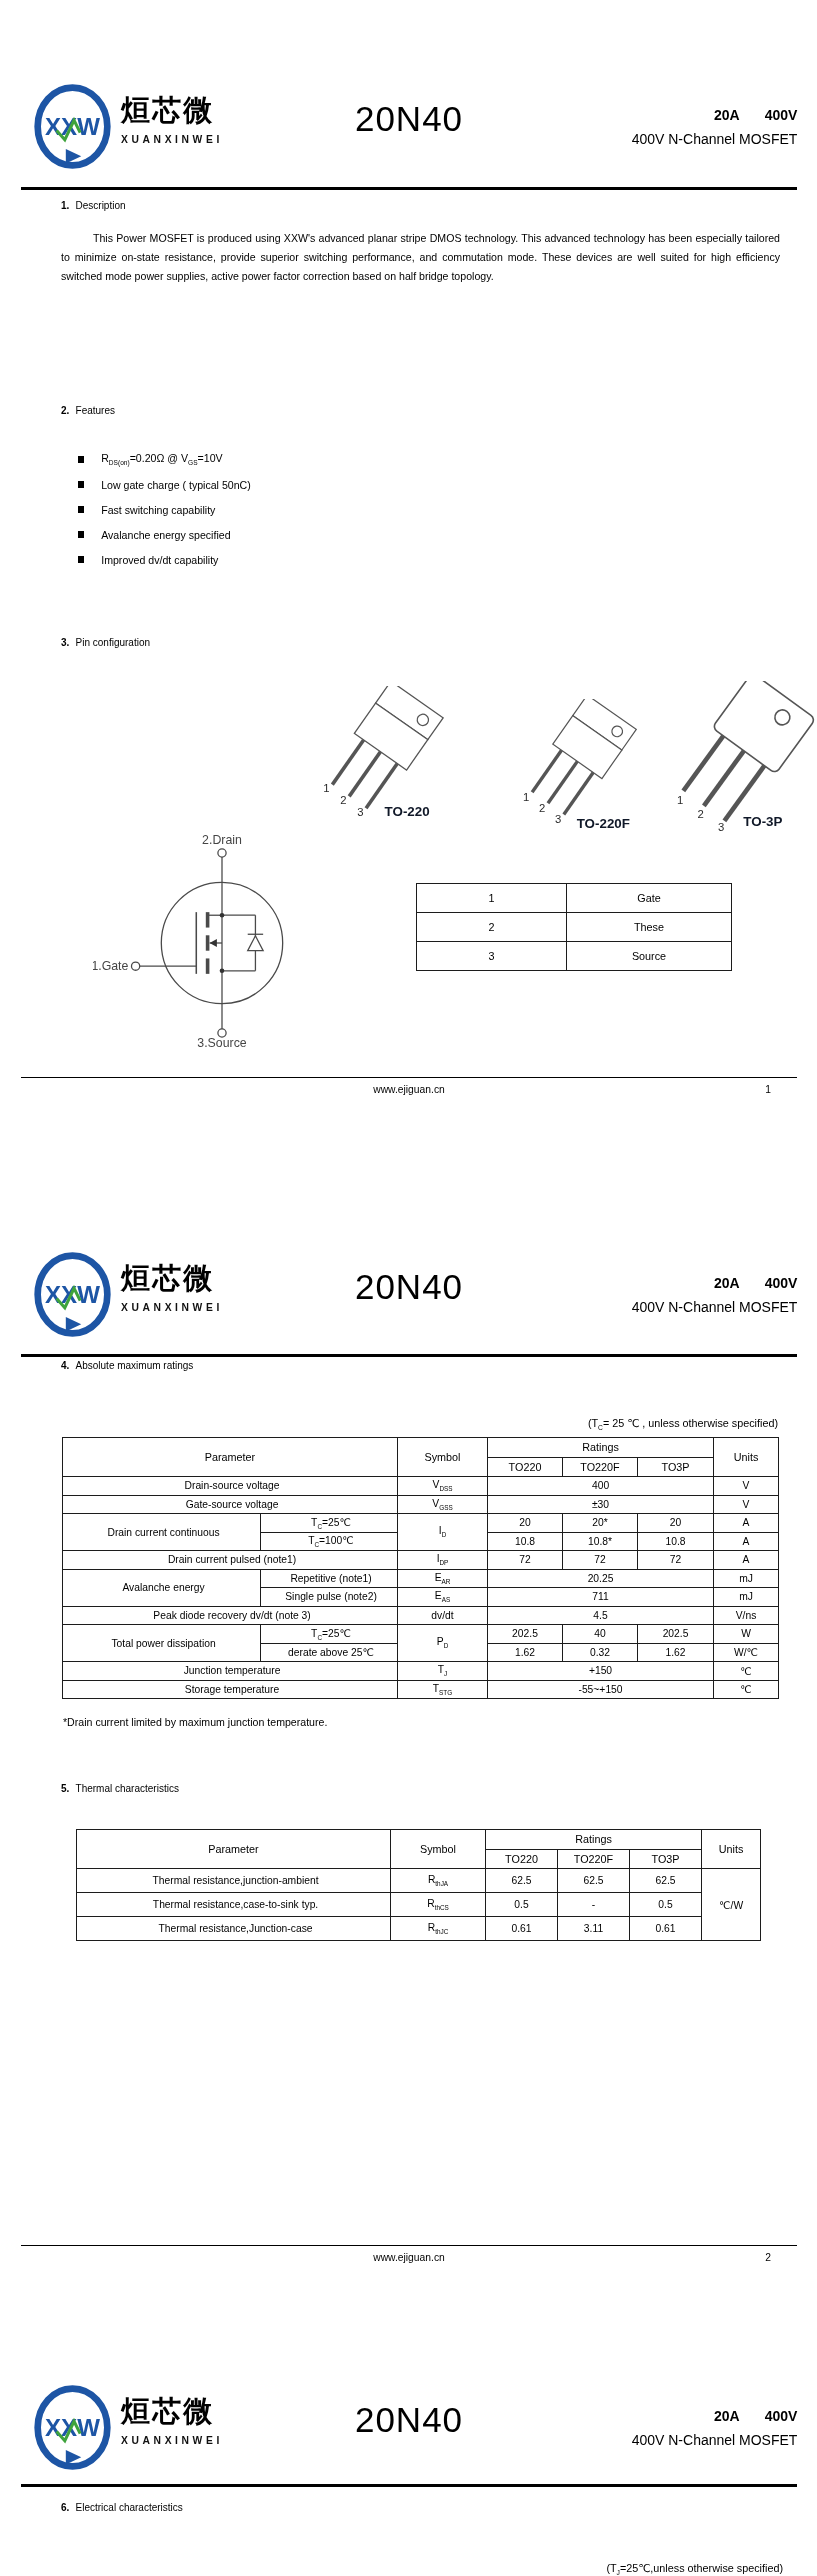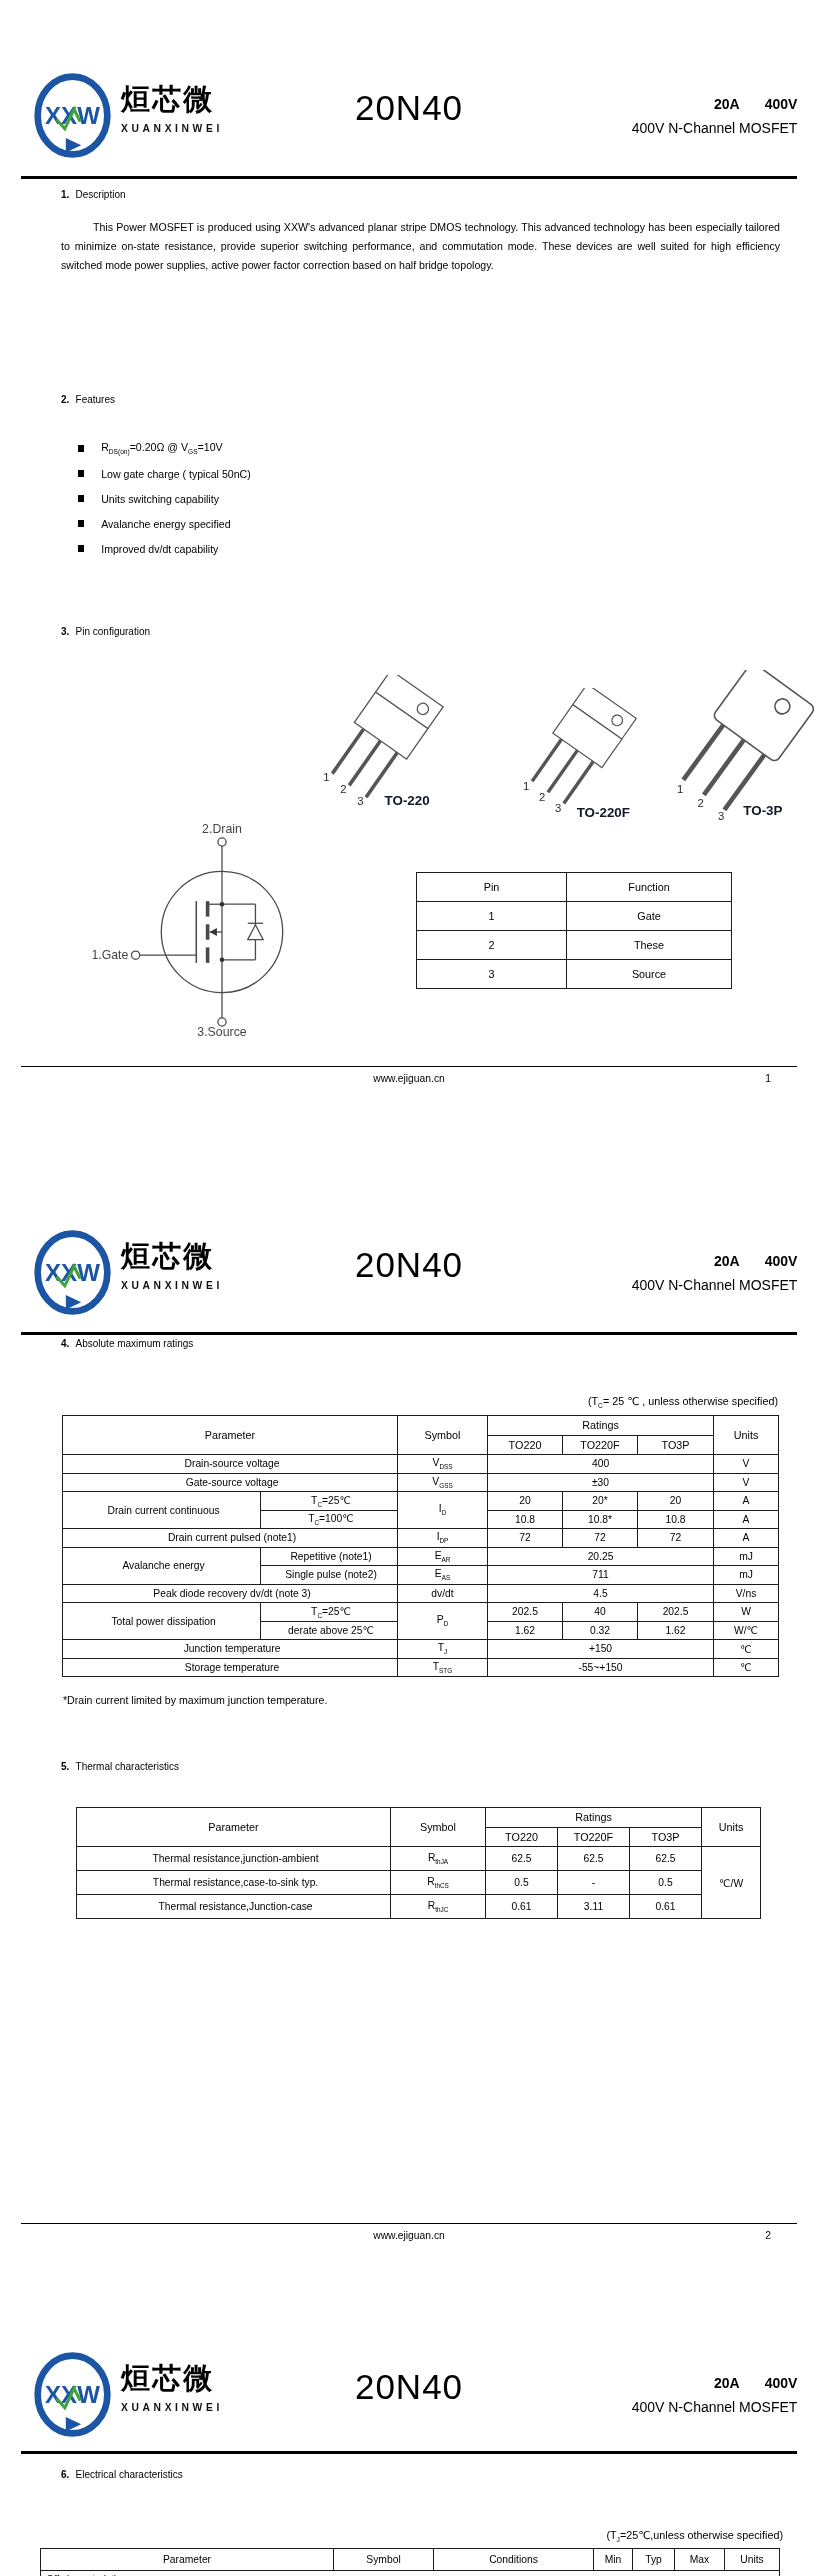--- a/index.html
+++ b/index.html
@@ -1,17 +1,17 @@
 <!DOCTYPE html>
 <html style="font-size:8.2px"><head>
 <meta charset="utf-8">
 <style>
   html,body{margin:0;padding:0;background:#fff;}
   body{width:818px;font-family:"Liberation Sans","DejaVu Sans",sans-serif;color:#000;}
-  .page{position:relative;width:818px;height:1157px;background:#fff;overflow:hidden;}
+  .page{position:relative;width:818px;height:1157px;background:#fff;overflow:hidden;margin-top:11px;}
   sub{font-size:0.62em;}
   
   .hdr{position:absolute;left:20.6px;right:20.6px;top:72px;height:103px;}
   .p3 .hdr{top:37px;}
   .logo{position:absolute;left:10.3px;top:0;display:flex;align-items:flex-start;}
   .logo-txt{margin-left:7.2px;padding-top:5.2px;}
   .logo-cn{font-size:29px;font-weight:700;letter-spacing:2.1px;line-height:1.55;}
   .logo-en{font-size:10.3px;font-weight:700;letter-spacing:3.6px;color:#111;margin-top:1px;}
   .part{position:absolute;left:0;right:0;top:15.5px;text-align:center;font-size:35px;font-weight:400;letter-spacing:1px;}
   .hdr-right{position:absolute;right:0;top:24px;text-align:right;}
@@ -91,21 +91,21 @@
     <div class="feat-item">
         <span class="bullet"></span>
         <span><span>R</span><sub>DS(on)</sub><span>=0.20Ω @ V</span><sub>GS</sub><span>=10V</span></span>
       </div>
     <div class="feat-item">
         <span class="bullet"></span>
         <span><span>Low gate charge ( typical 50nC)</span></span>
       </div>
     <div class="feat-item">
         <span class="bullet"></span>
-        <span><span>Units switching capability</span></span>
+        <span><span>Fast switching capability</span></span>
       </div>
     <div class="feat-item">
         <span class="bullet"></span>
         <span><span>Avalanche energy specified</span></span>
       </div>
     <div class="feat-item">
         <span class="bullet"></span>
         <span><span>Improved dv/dt capability</span></span>
       </div>
   </div>
@@ -187,24 +187,20 @@
     <text class="sym-label" x="68" y="263" text-anchor="end">1.Gate</text>
     <text class="sym-label" x="250" y="412" text-anchor="middle">3.Source</text>
   </svg>
 
   <table class="t-pin" style="left:416px;top:872px;width:315px">
     <colgroup>
         <col style="width:150px">
         <col style="width:165px">
       </colgroup>
     <tbody>
-        <tr>
-      <th>Pin</th>
-      <th>Function</th>
-    </tr>
     <tr>
       <td>1</td>
       <td>Gate</td>
     </tr>
     <tr>
       <td>2</td>
       <td>These</td>
     </tr>
     <tr>
       <td>3</td>

